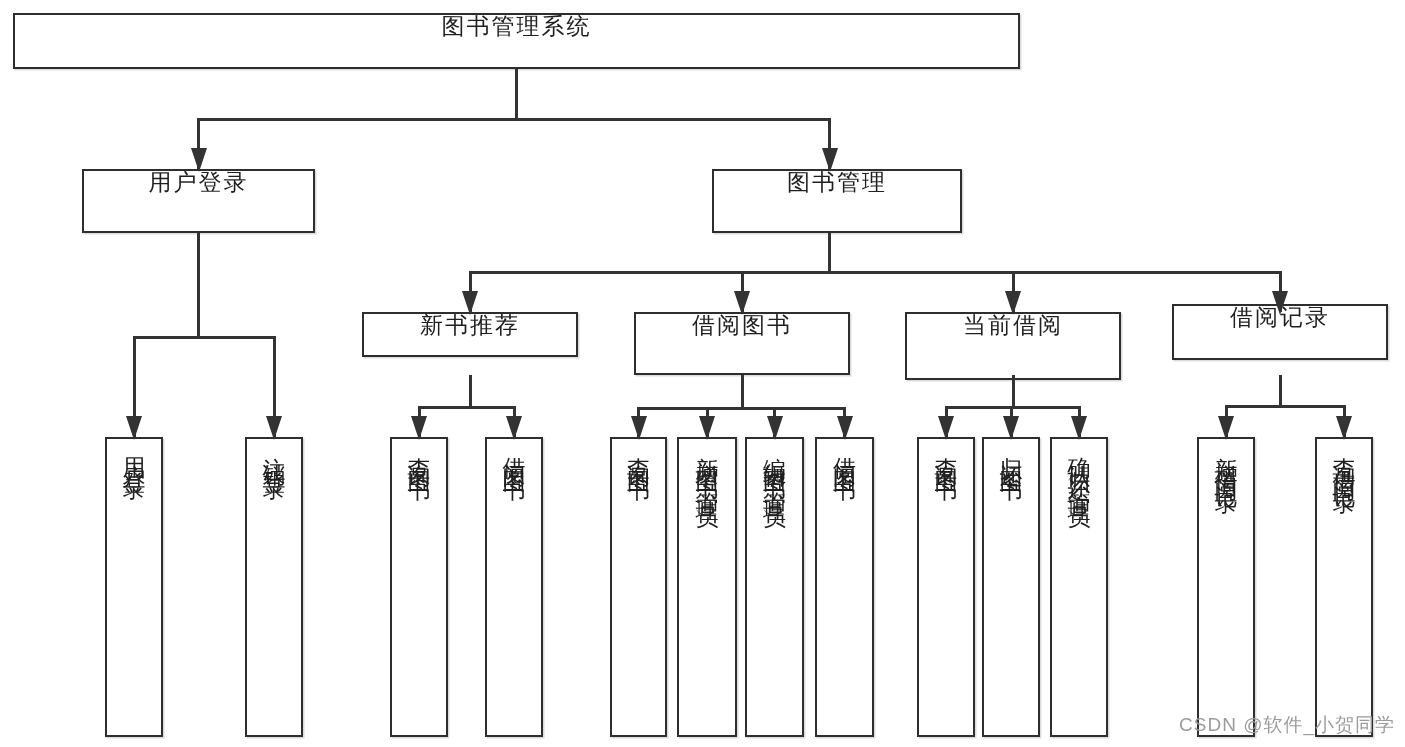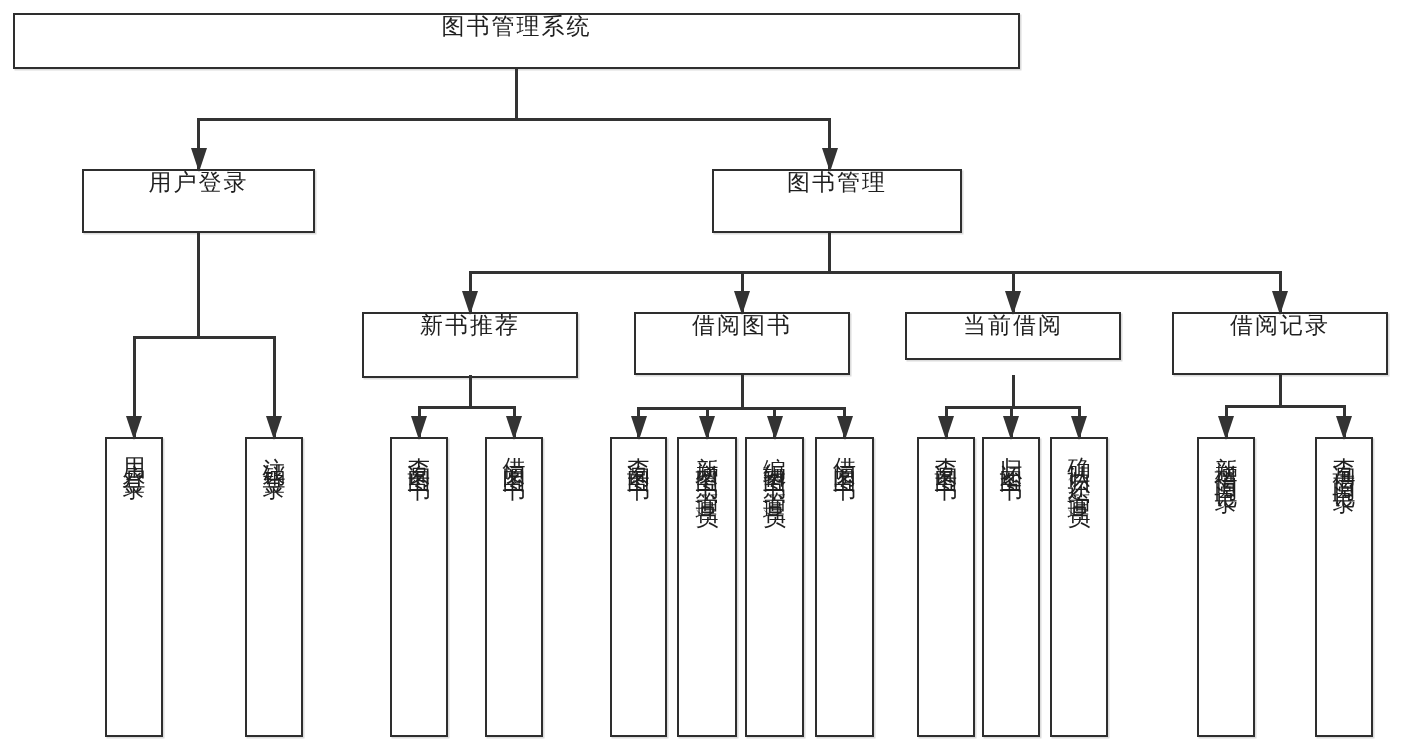--- a/index.html
+++ b/index.html
@@ -63,39 +63,40 @@
     letter-spacing: 1px;
     color: var(--watermark);
     z-index: 5;
     white-space: nowrap;
   }
 </style>
 </head>
 <body>
 
 <div id="canvas">
+  <div class="watermark">CSDN @软件_小贺同学</div>
 <div class="node h" style="left: 13px; top: 13px; width: 1007px; height: 56px;">
       <span class="label">图书管理系统</span>
     </div>
     <div class="node h" style="left: 82px; top: 169px; width: 233px; height: 64px;">
       <span class="label">用户登录</span>
     </div>
     <div class="node h" style="left: 712px; top: 169px; width: 250px; height: 64px;">
       <span class="label">图书管理</span>
     </div>
-    <div class="node h" style="left: 362px; top: 312px; width: 216px; height: 66px;">
+    <div class="node h" style="left: 362px; top: 312px; width: 216px; height: 45px;">
       <span class="label">新书推荐</span>
     </div>
     <div class="node h" style="left: 634px; top: 312px; width: 216px; height: 63px;">
       <span class="label">借阅图书</span>
     </div>
-    <div class="node h" style="left: 905px; top: 312px; width: 216px; height: 48px;">
+    <div class="node h" style="left: 905px; top: 312px; width: 216px; height: 68px;">
       <span class="label">当前借阅</span>
     </div>
-    <div class="node h" style="left: 1172px; top: 312px; width: 216px; height: 63px;">
+    <div class="node h" style="left: 1172px; top: 304px; width: 216px; height: 56px;">
       <span class="label">借阅记录</span>
     </div>
     <div class="node v" style="left: 105px; top: 437px; width: 58px; height: 300px;">
       <span class="label">用户登录</span>
     </div>
     <div class="node v" style="left: 245px; top: 437px; width: 58px; height: 300px;">
       <span class="label">注销登录</span>
     </div>
     <div class="node v" style="left: 390px; top: 437px; width: 58px; height: 300px;">
       <span class="label">查询图书</span>

